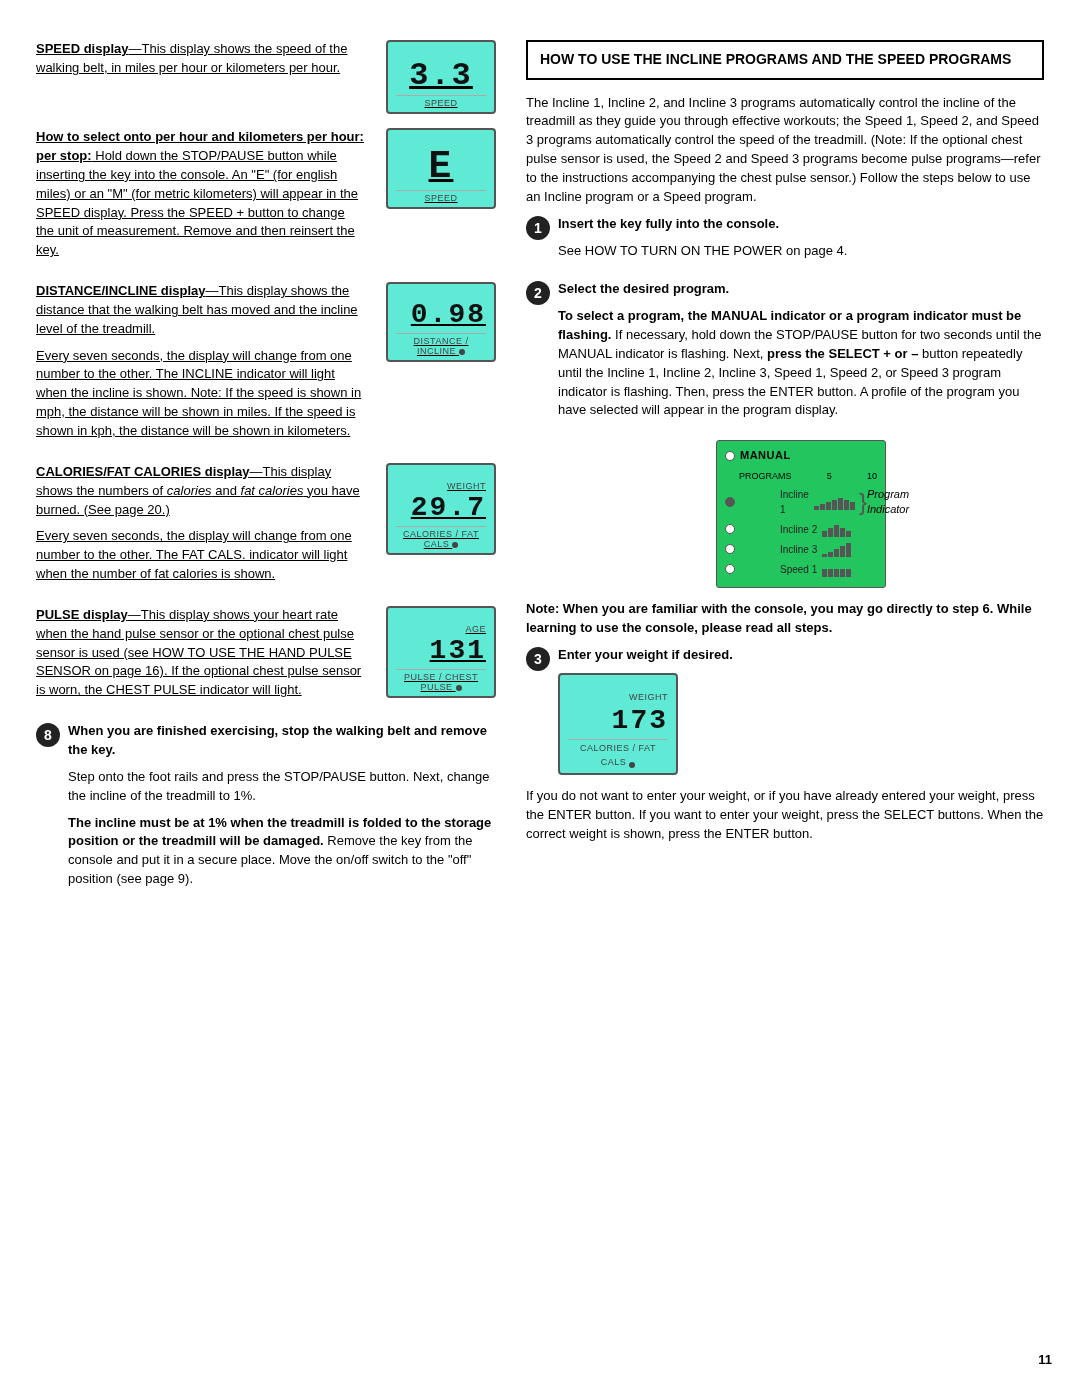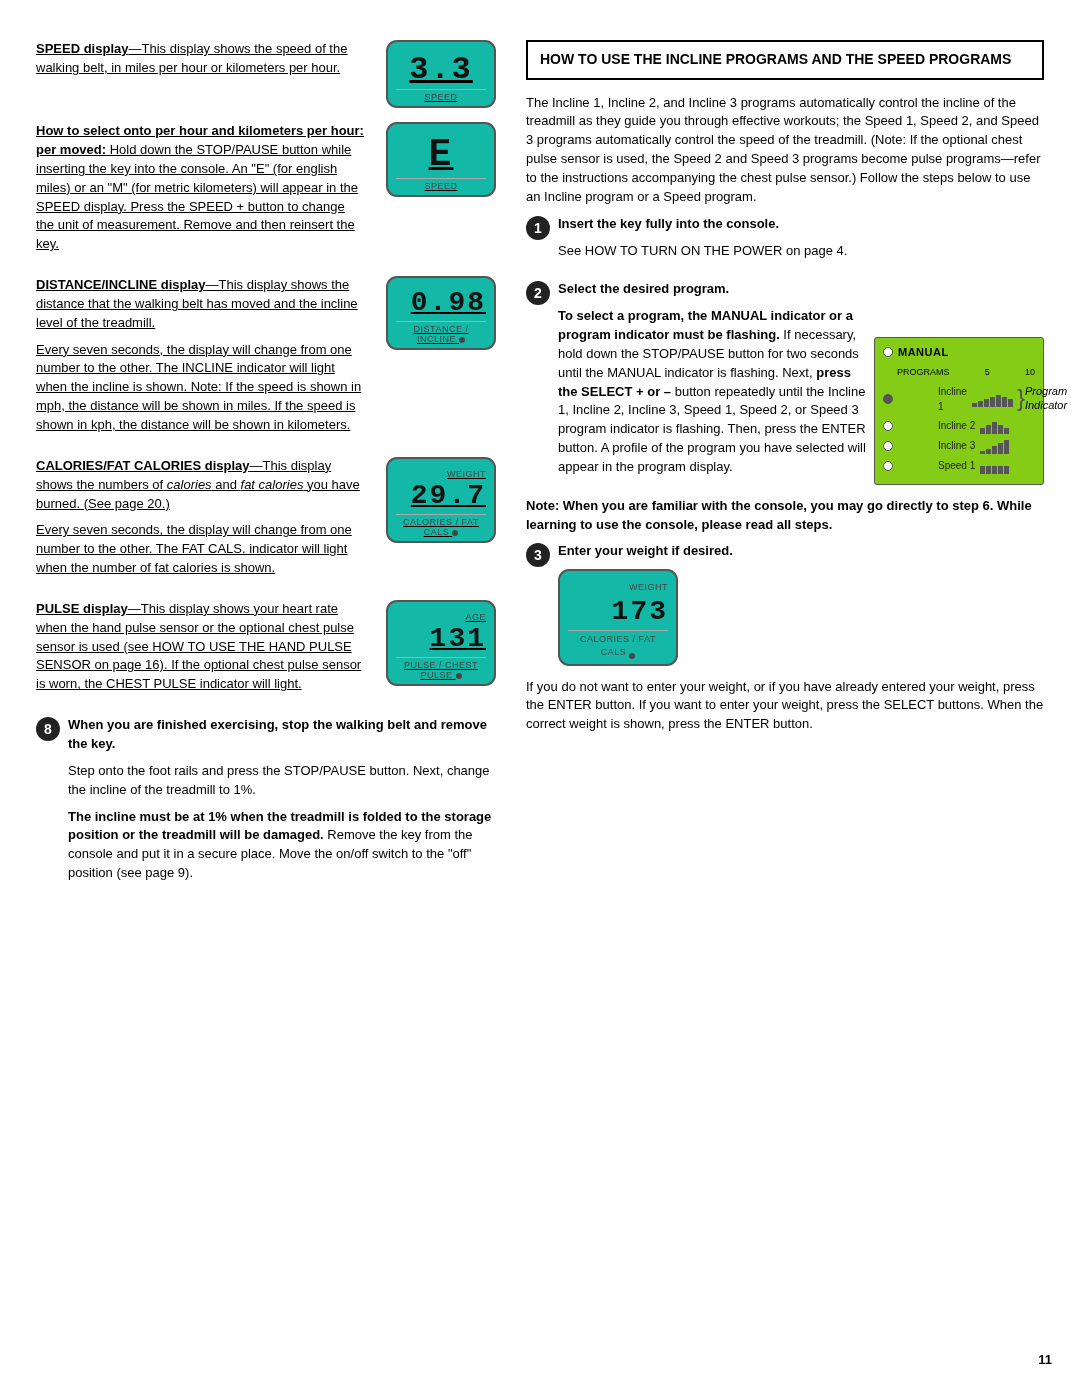--- a/index.html
+++ b/index.html
@@ -37,23 +37,23 @@
       flex: 1;
       line-height: 1.45;
     }
     .display-text b, .display-text strong {
       font-weight: bold;
     }
     .lcd-box {
       width: 110px;
       flex-shrink: 0;
       border: 2px solid #555;
-      border-radius: 11px;
-      background: #14b8a6;
-      padding: 10px 8px 4px 8px;
+      border-radius: 4px;
+      background: #5eead4;
+      padding: 16px 8px 4px 8px;
       text-align: center;
       position: relative;
     }
     .lcd-label {
       font-size: 9px;
       letter-spacing: 0.5px;
       color: #444;
       text-transform: uppercase;
       margin-top: 2px;
       display: block;
@@ -157,21 +157,21 @@
       flex-shrink: 0;
       margin-top: 1px;
     }
     
     .program-panel {
       border: 1.5px solid #555;
       border-radius: 3px;
       width: 170px;
       padding: 6px 8px;
       margin-top: 6px;
-      background: #84cc16;
+      background: #22c55e;
       font-size: 11px;
     }
     .program-panel-row {
       display: flex;
       align-items: center;
       gap: 5px;
       margin-bottom: 4px;
     }
     .prog-dot {
       width: 10px;
@@ -240,21 +240,21 @@
       <div class="lcd-box">
         <span class="lcd-number">3.3</span>
         <span class="lcd-label">SPEED</span>
       </div>
     </div>
 
     <div class="display-block">
       <div class="display-text">
         <p>
           <strong>How to select onto per hour and kilometers per hour:</strong><br>
-          <strong>per moved:</strong><span> Hold down the STOP/PAUSE button while inserting the key into the console. An "E" (for english miles) or an "M" (for metric kilometers) will appear in the SPEED display. Press the SPEED + button to change the unit of measurement. Remove and then reinsert the key.</span>
+          <strong>per stop:</strong><span> Hold down the STOP/PAUSE button while inserting the key into the console. An "E" (for english miles) or an "M" (for metric kilometers) will appear in the SPEED display. Press the SPEED + button to change the unit of measurement. Remove and then reinsert the key.</span>
         </p>
       </div>
       <div class="lcd-box">
         <span class="lcd-number" style="font-size:38px;">E</span>
         <span class="lcd-label">SPEED</span>
       </div>
     </div>
 
     <div class="display-block">
       <div class="display-text">
@@ -320,21 +320,21 @@
       <div class="step-content">
         <p><strong>Insert the key fully into the console.</strong></p>
         <p>See HOW TO TURN ON THE POWER on page 4.</p>
       </div>
     </div>
 
     <div class="step-block">
       <div class="step-circle">2</div>
       <div class="step-content">
         <p><strong>Select the desired program.</strong></p>
-        <div style="display:flex; gap:6px; align-items:flex-end;">
+        <div style="display:flex; gap:6px; align-items:center;flex-direction:column;">
           <div style="flex:1;">
             <p>
               <strong>To select a program, the MANUAL indicator or a program indicator must be flashing.</strong><span> If necessary, hold down the STOP/PAUSE button for two seconds until the MANUAL indicator is flashing. Next, </span><strong>press the SELECT + or –</strong><span> button repeatedly until the Incline 1, Incline 2, Incline 3, Speed 1, Speed 2, or Speed 3 program indicator is flashing. Then, press the ENTER button. A profile of the program you have selected will appear in the program display.</span>
             </p>
           </div>
 
           <div class="program-panel">
             <div class="manual-row">
               <span class="prog-dot"></span>
               <span style="font-size:11px; font-weight:bold; letter-spacing:0.5px;">MANUAL</span>

